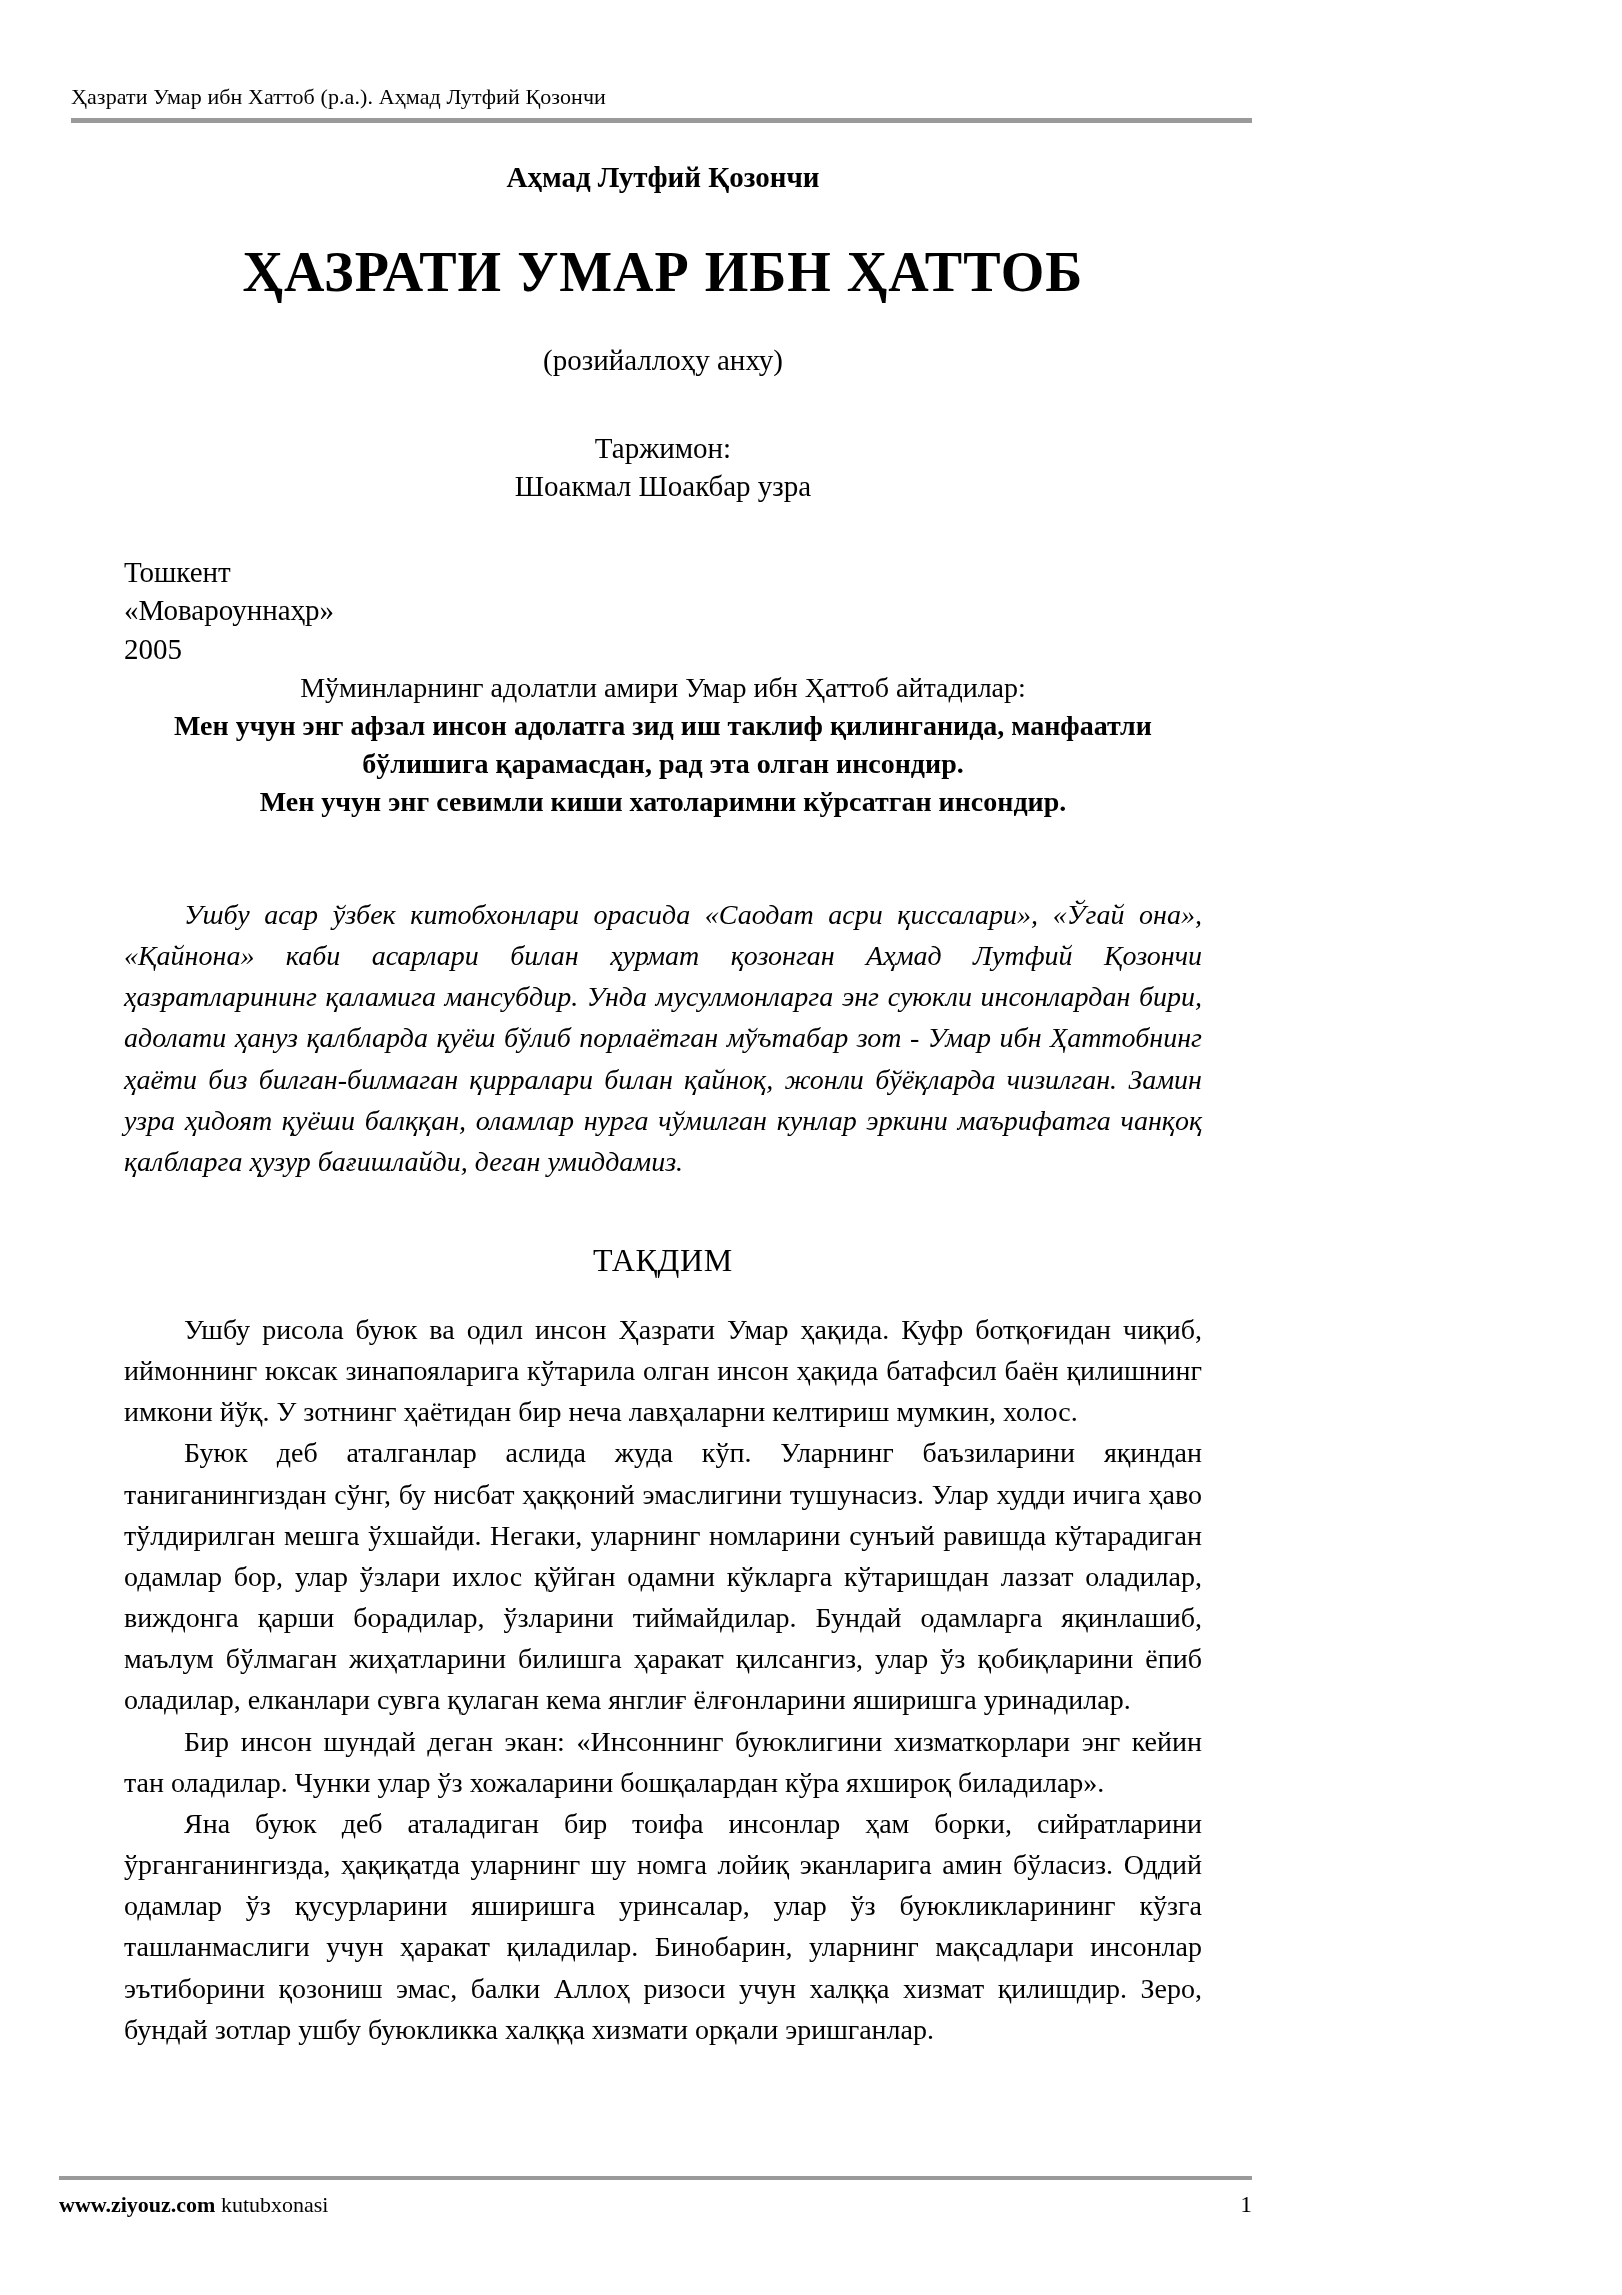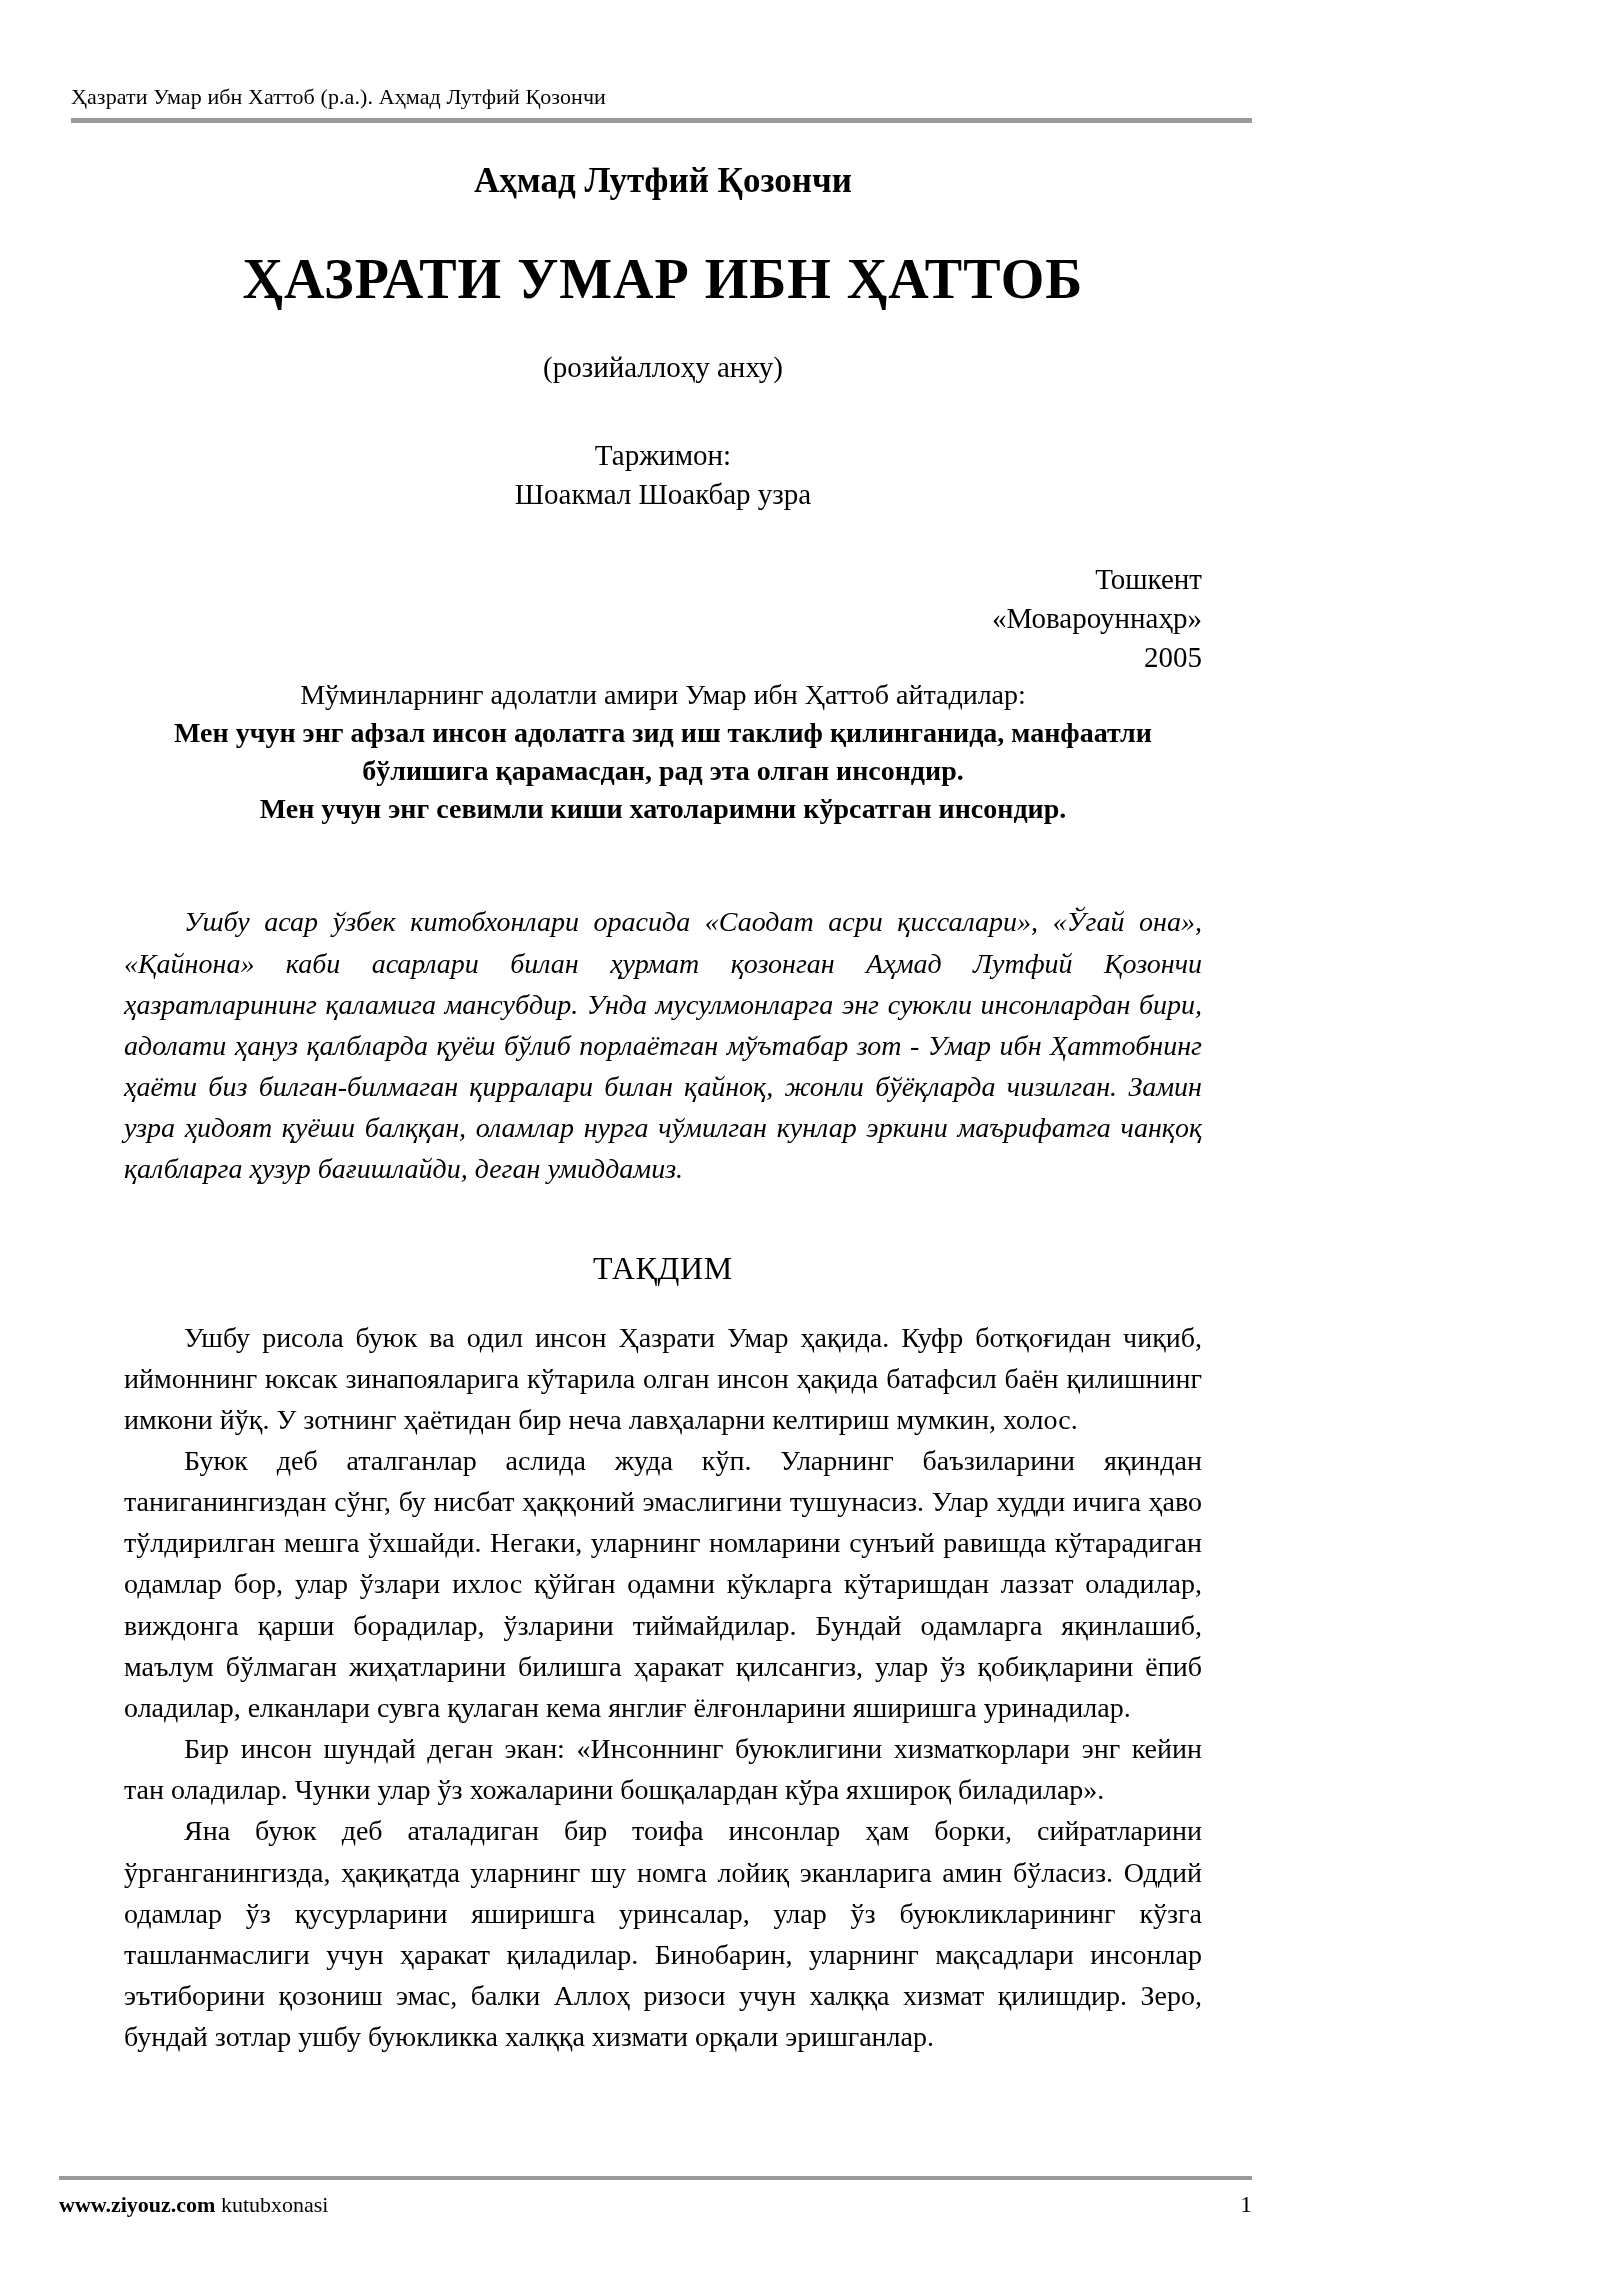--- a/index.html
+++ b/index.html
@@ -44,21 +44,21 @@
   
   .content {
     position: absolute;
     left: 124px;
     right: 121px;
     top: 145px;
   }
 
   .author-line {
     text-align: center;
-    font-size: 35px;
+    font-size: 29px;
     font-weight: bold;
     line-height: 1.25;
     margin-top: 14.4px;
   }
 
   .main-title {
     text-align: center;
     font-size: 56px;
     font-weight: bold;
     line-height: 1.15;
@@ -73,21 +73,21 @@
     margin-top: 14.4px;
   }
 
   .credit-block {
     text-align: center;
     font-size: 29px;
     line-height: 1.33;
     margin-top: 51px;
   }
   .imprint-block {
-    text-align: right;
+    text-align: left;
     font-size: 29px;
     line-height: 1.33;
     margin-top: 47px;
   }
 
   
   .quote-block {
     text-align: center;
     font-size: 28px;
     line-height: 1.36;

